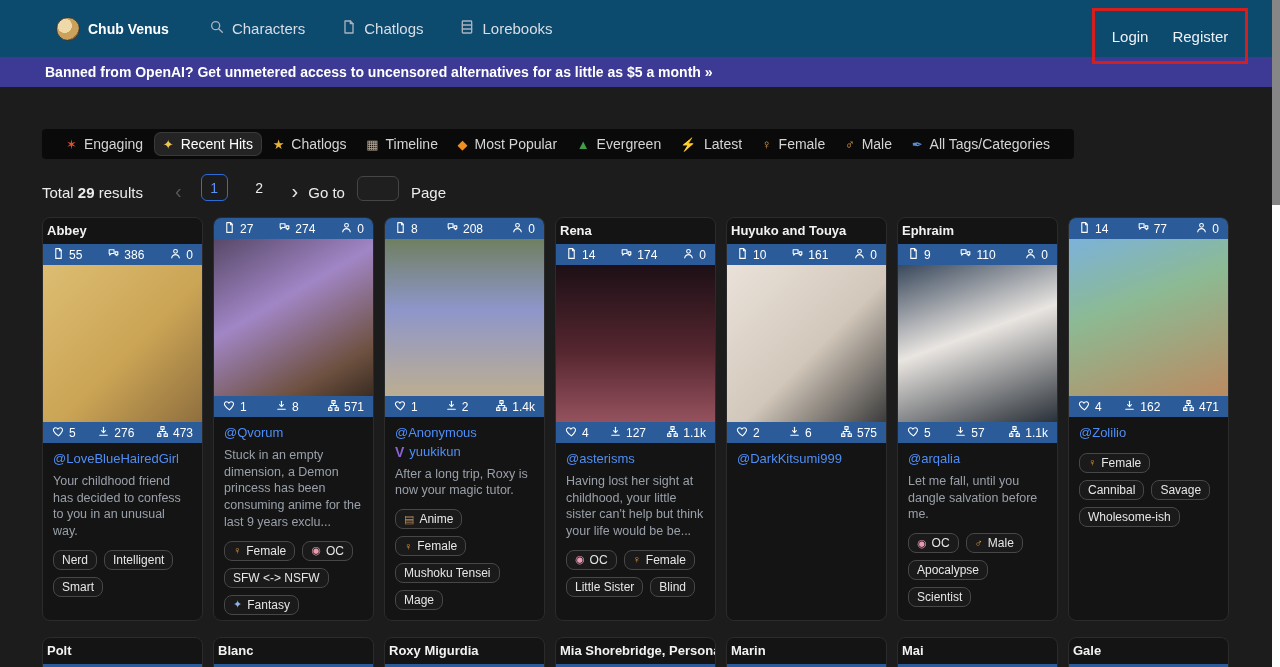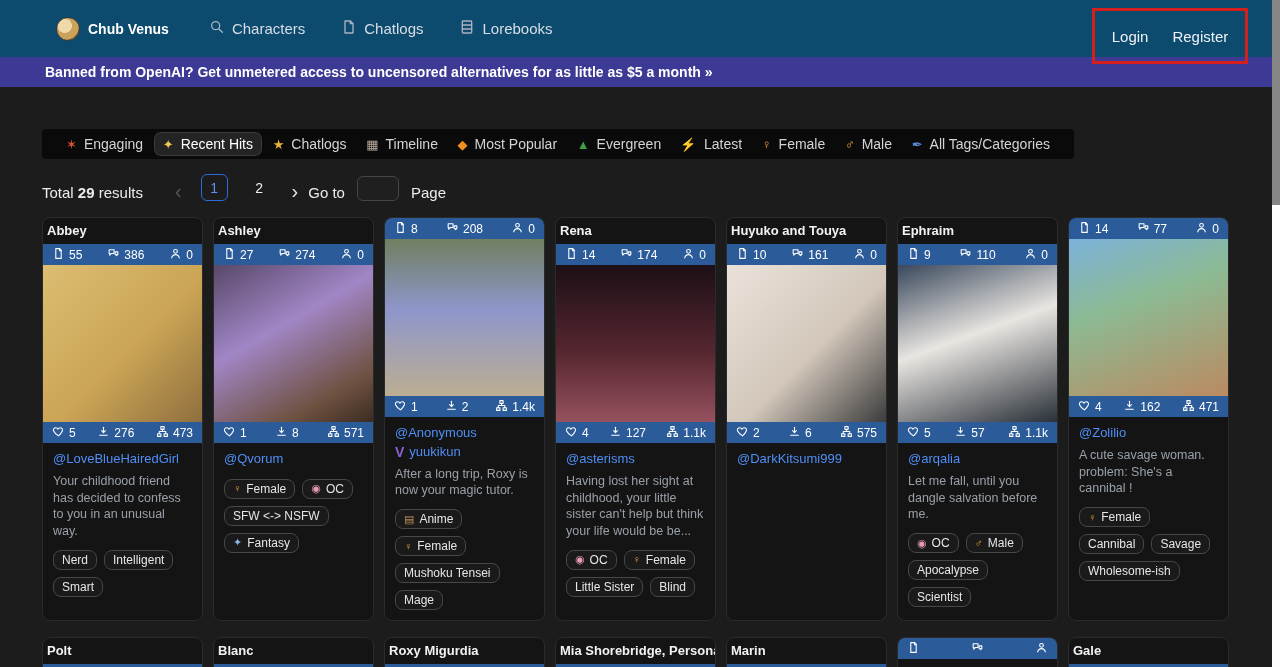--- a/index.html
+++ b/index.html
@@ -280,20 +280,21 @@
               <rect x="15" y="16" width="6" height="5"></rect>
               <path d="M12 8v4M6 16v-4h12v4"></path>
             </svg></span>
           <span>571</span>
         </span>
       </div>
       <div class="card-body">
         <div class="author">
           <span>@Qvorum</span>
         </div>
+        <div class="desc">Stuck in an empty dimension, a Demon princess has been consuming anime for the last 9 years exclu...</div>
         <div class="tags">
           <span class="chip">
             <span class="glyph" style="color: rgb(240, 160, 60);">♀</span>
             <span>Female</span>
           </span>
           <span class="chip">
             <span class="glyph" style="color: rgb(232, 155, 176);">◉</span>
             <span>OC</span>
           </span>
           <span class="chip">
@@ -636,21 +637,20 @@
               <rect x="15" y="16" width="6" height="5"></rect>
               <path d="M12 8v4M6 16v-4h12v4"></path>
             </svg></span>
           <span>471</span>
         </span>
       </div>
       <div class="card-body">
         <div class="author">
           <span>@Zolilio</span>
         </div>
-        <div class="desc">A cute savage woman. problem: She's a cannibal !</div>
         <div class="tags">
           <span class="chip">
             <span class="glyph" style="color: rgb(240, 160, 60);">♀</span>
             <span>Female</span>
           </span>
           <span class="chip">
             <span>Cannibal</span>
           </span>
           <span class="chip">
             <span>Savage</span>
@@ -770,20 +770,21 @@
         </span>
         <span class="stat">
           <span><svg viewBox="0 0 24 24" fill="none" stroke="currentColor" stroke-width="2" stroke-linecap="round" stroke-linejoin="round">
               <circle cx="12" cy="8" r="3.5"></circle>
               <path d="M5 20c1-4 4-6 7-6s6 2 7 6"></path>
             </svg></span>
         </span>
       </div>
     </div>
     <div class="card">
+      <div class="card-title">Mai</div>
       <div class="statbar">
         <span class="stat">
           <span><svg viewBox="0 0 24 24" fill="none" stroke="currentColor" stroke-width="2" stroke-linecap="round" stroke-linejoin="round">
               <path d="M7 3h7l3 3v15H7z"></path>
               <path d="M14 3v4h3"></path>
             </svg></span>
         </span>
         <span class="stat">
           <span><svg viewBox="0 0 24 24" fill="none" stroke="currentColor" stroke-width="2" stroke-linecap="round" stroke-linejoin="round">
               <path d="M4 5h9v7H8l-3 3v-3H4z"></path>

